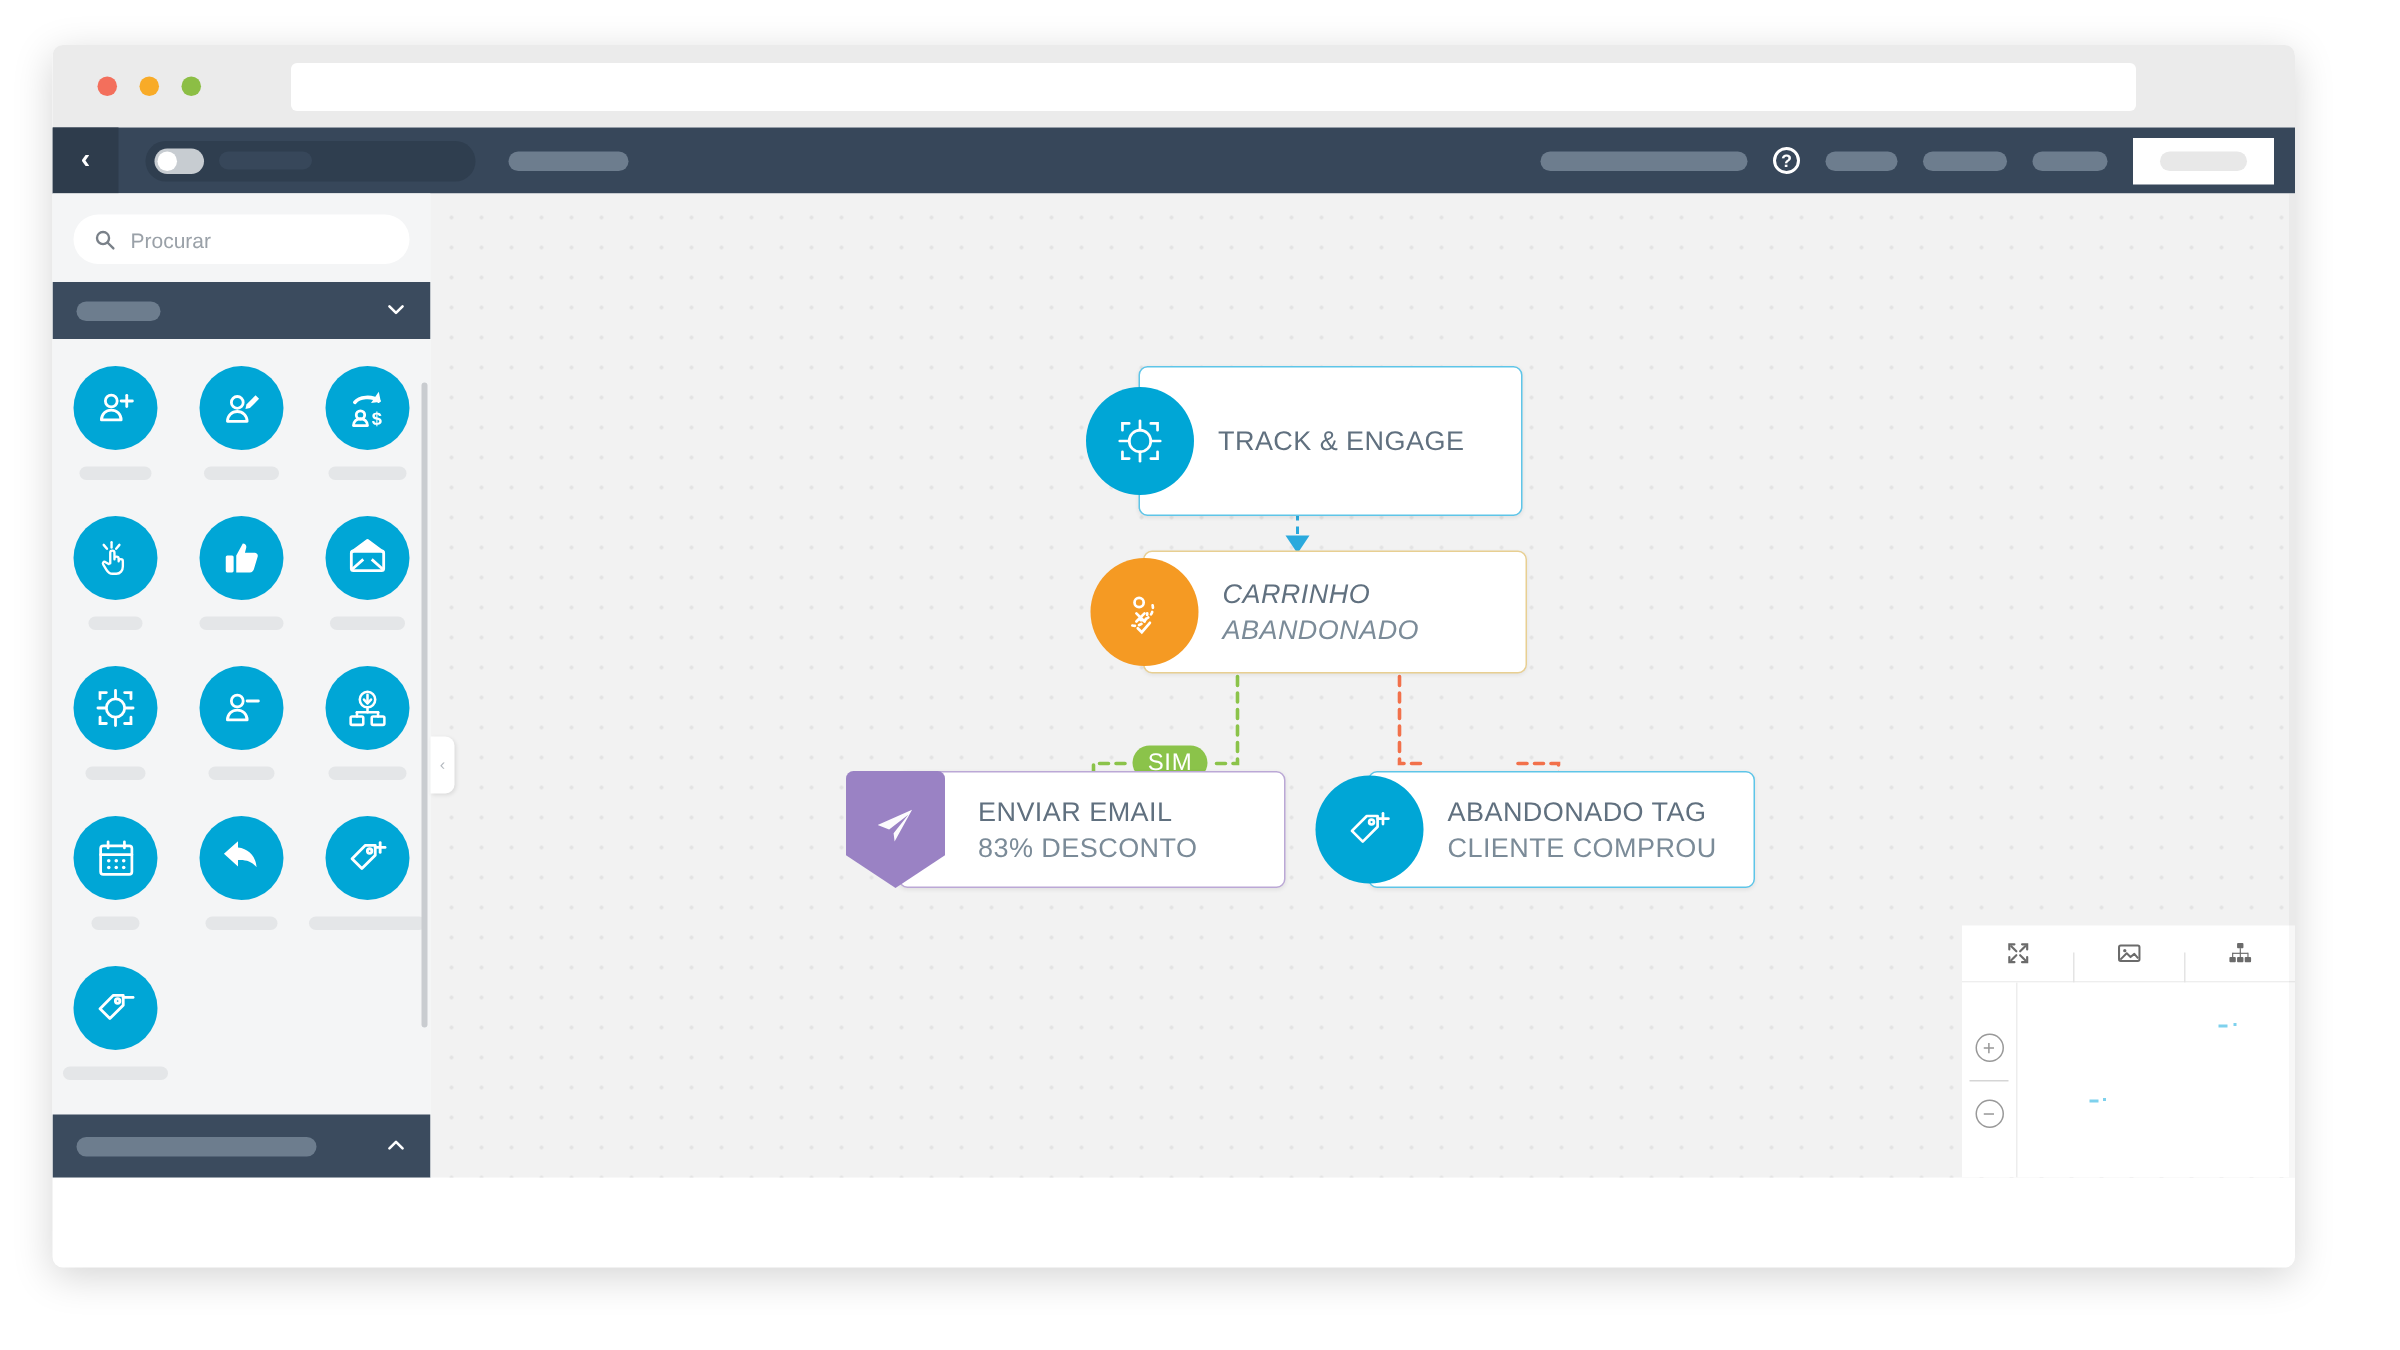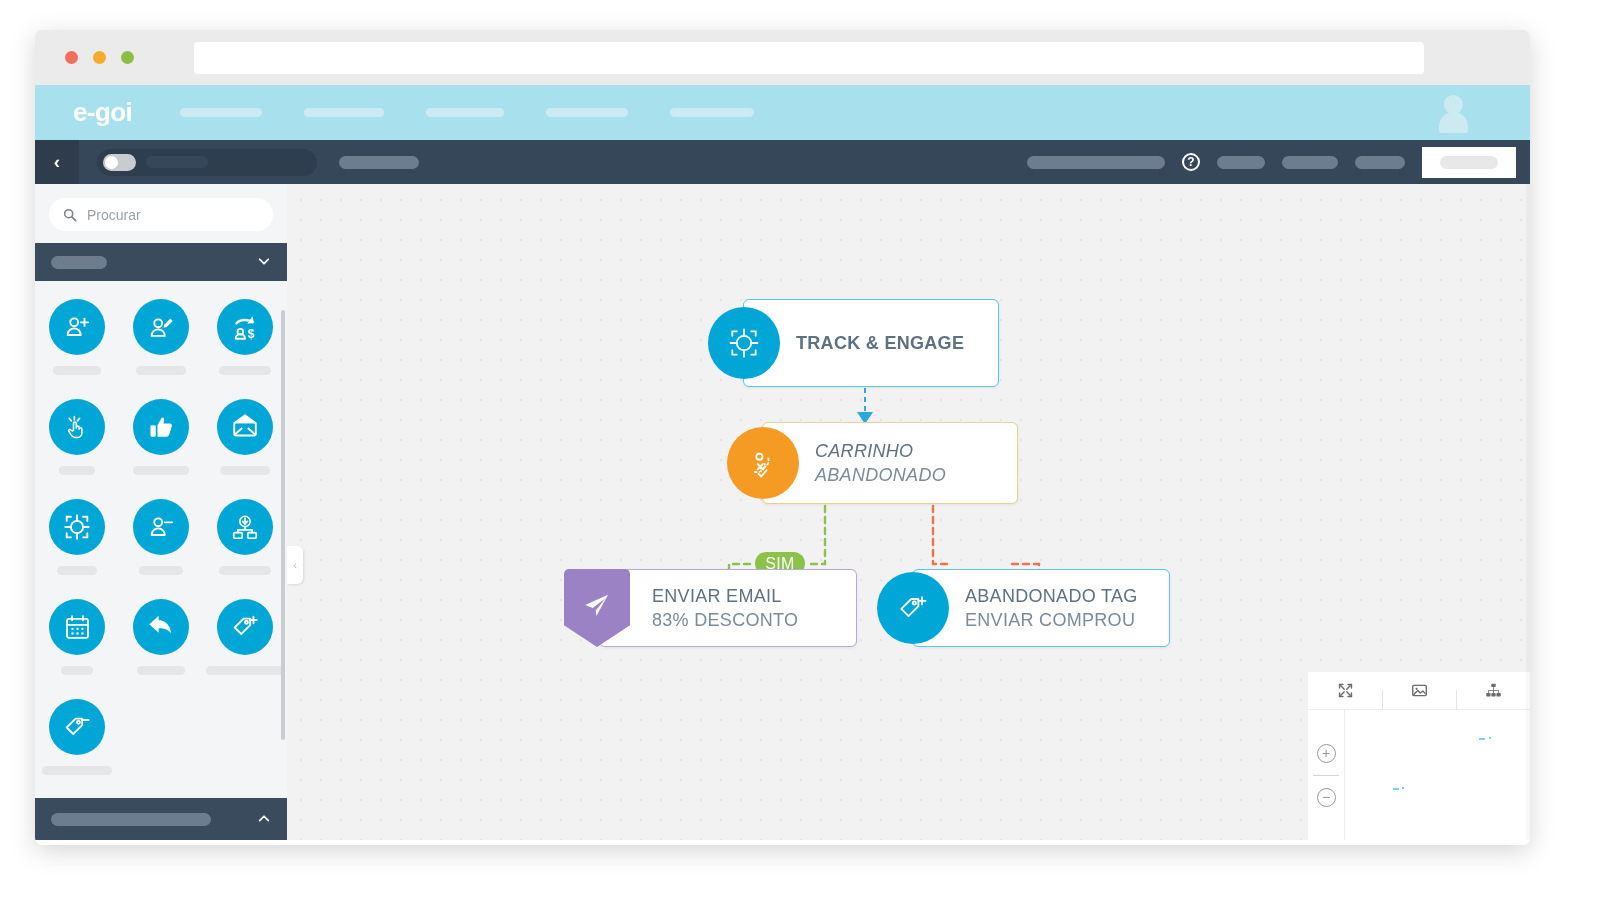--- a/index.html
+++ b/index.html
@@ -267,23 +267,22 @@
   .node .txt { padding-left: 52px; padding-right: 18px; }
   .node .t1 {
     font-size: 18px; color: #60707f; letter-spacing: 0.3px;
   }
   .node .t2 {
     font-size: 18px; color: #7b8b98; letter-spacing: 0.3px;
     margin-top: 3px;
   }
 
   #node-track {
-    left: 456px; top: 115px; width: 256px; height: 88px;
+    left: 472px; top: 115px; width: 256px; height: 100px;
     border: 1.5px solid #5ec5e8;
-    font-weight: bold;
   }
   #node-track .badge { background: #00a6d6; }
 
   #node-cart {
     left: 475px; top: 238px; width: 256px; height: 82px;
     border: 1.5px solid #e8cf92;
     font-style: italic;
   }
   #node-cart .badge { background: #f59a23; }
 
@@ -376,34 +375,20 @@
 
   <div class="titlebar">
     <div class="dots">
       <span class="dot red"></span>
       <span class="dot amber"></span>
       <span class="dot green"></span>
     </div>
     <div class="urlbar" title=""></div>
   </div>
 
-  <div class="topnav">
-    <div class="brand">e-goi</div>
-    <div class="navpills">
-      <span class="navpill w1"></span>
-      <span class="navpill w2"></span>
-      <span class="navpill w3"></span>
-      <span class="navpill w4"></span>
-      <span class="navpill w5"></span>
-    </div>
-    <div class="avatar">
-      <div class="head"></div>
-      <div class="body"></div>
-    </div>
-  </div>
 
   <div class="toolbar">
     <div class="backbtn">‹</div>
     <div class="tool-group">
       <div class="toggle">
         <span class="knob"></span>
       </div>
       <span class="tool-bar-ph"></span>
     </div>
     <span class="tb-pill p-left"></span>
@@ -689,21 +674,21 @@
         <div class="badge">
           <svg viewBox="0 0 40 40" width="36" height="36" fill="none" stroke="#fff" stroke-width="2" stroke-linecap="round" stroke-linejoin="round">
             <path d="M7 21l11-11h8v8L15 29z"></path>
             <circle cx="21.5" cy="14.5" r="1.8"></circle>
             <line x1="30" y1="8" x2="30" y2="16"></line>
               <line x1="26" y1="12" x2="34" y2="12"></line>
           </svg>
         </div>
         <div class="txt">
           <div class="t1">ABANDONADO TAG</div>
-          <div class="t2">ENVIAR COMPROU</div>
+          <div class="t2">CLIENTE COMPROU</div>
         </div>
       </div>
 
       <div class="minimap">
         <div class="mm-tools">
           <div class="mm-tool">
             <svg viewBox="0 0 20 20" width="17" height="17" fill="none" stroke="#6b6b6b" stroke-width="1.7" stroke-linecap="round">
               <polyline points="3,7 3,3 7,3"></polyline>
                 <polyline points="13,3 17,3 17,7"></polyline>
               <polyline points="17,13 17,17 13,17"></polyline>

